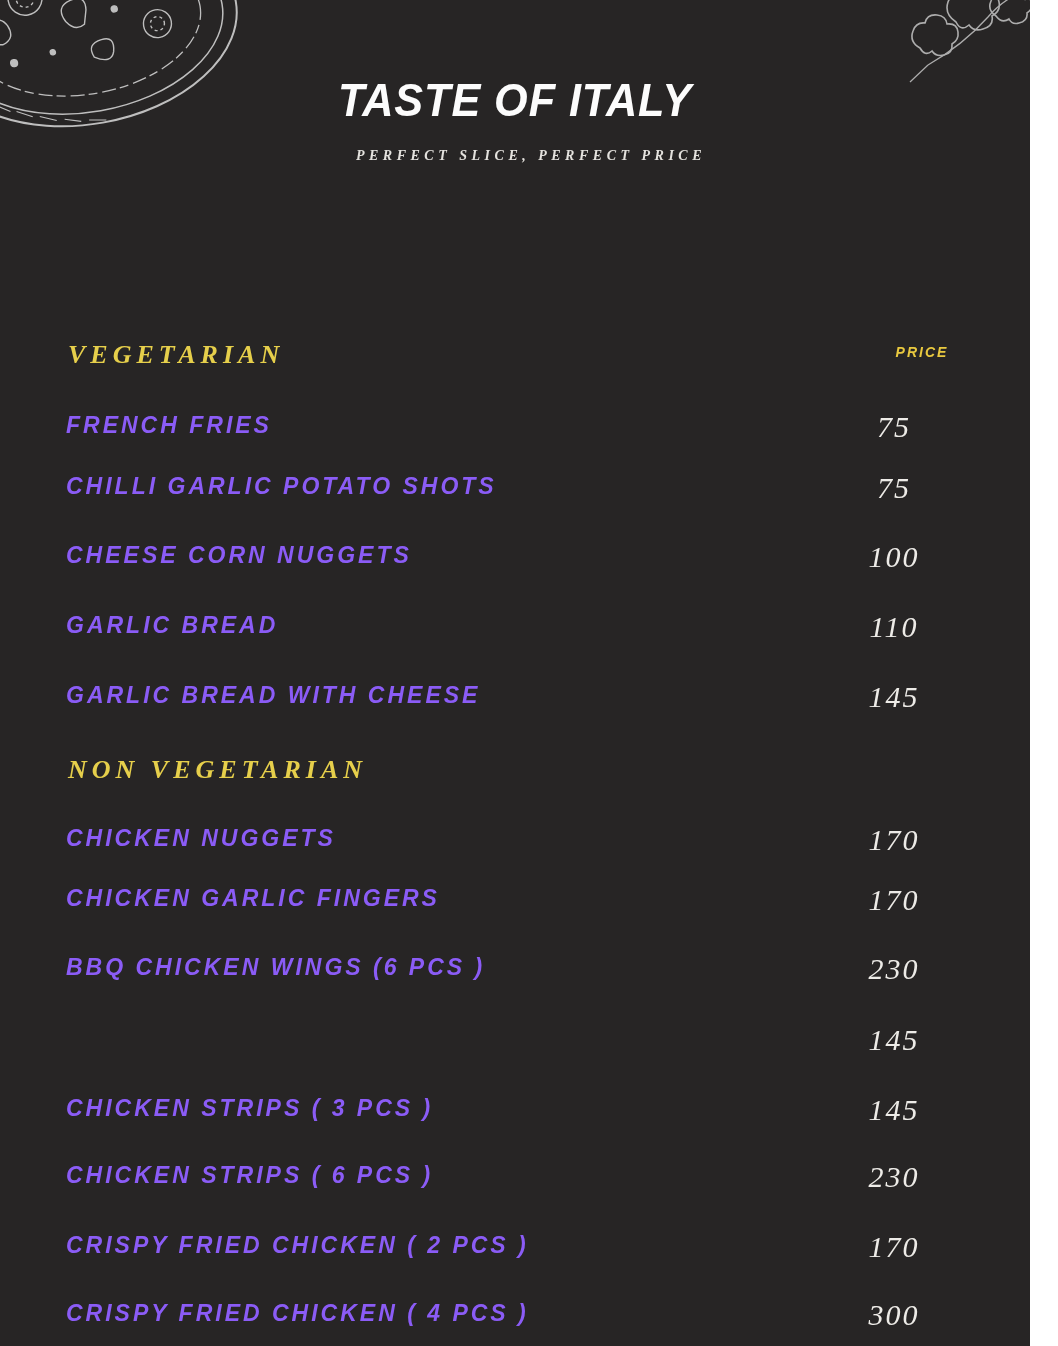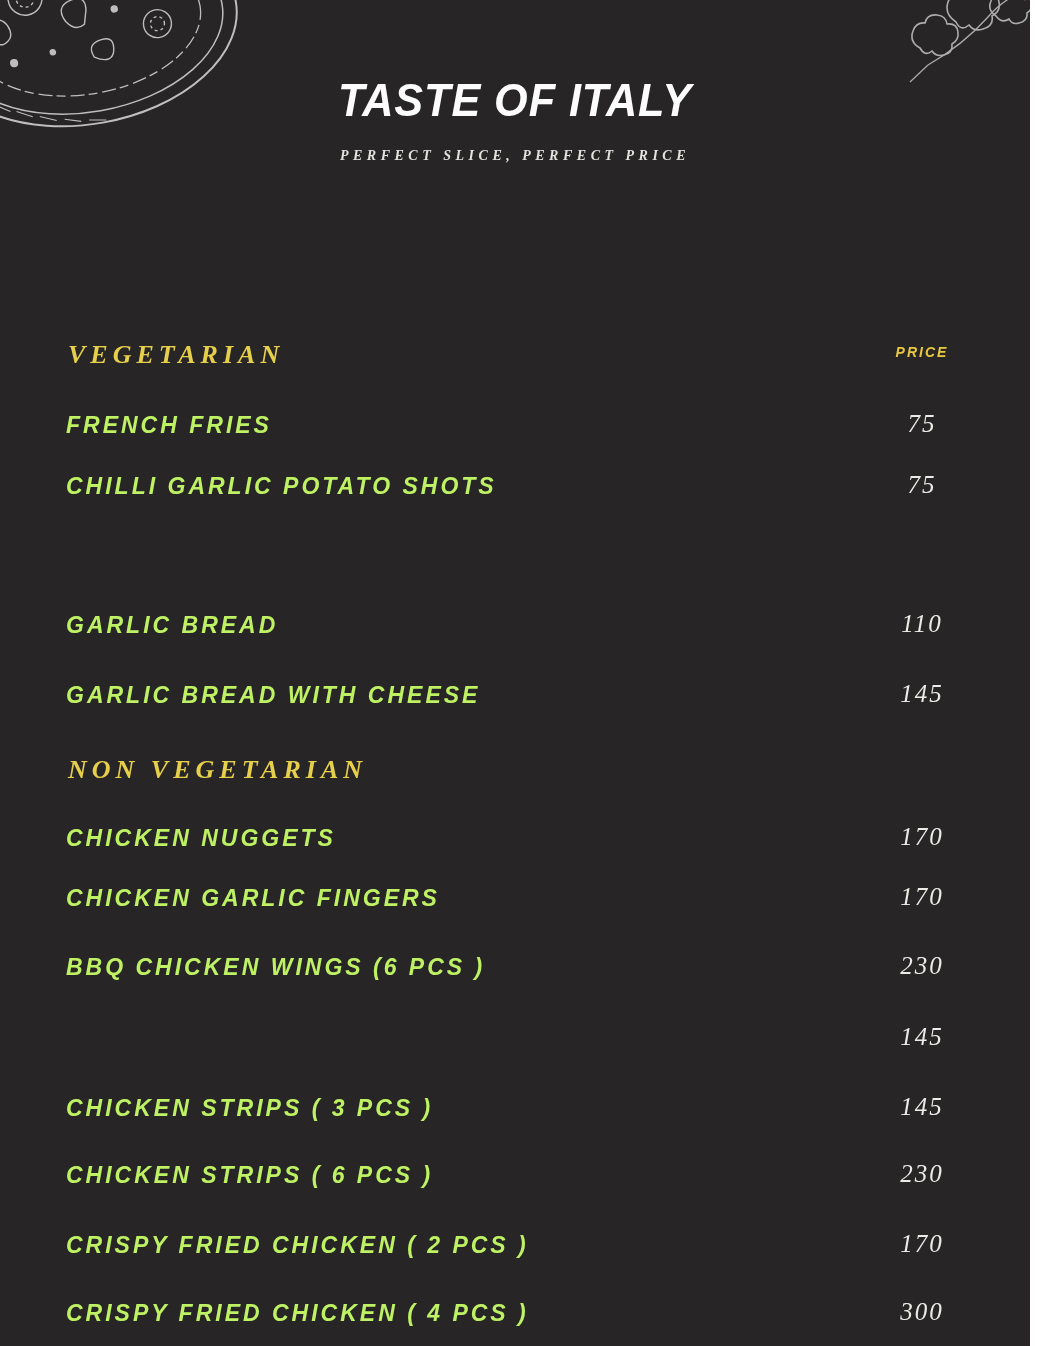--- a/index.html
+++ b/index.html
@@ -20,20 +20,21 @@
     font-weight:bold;font-size:47px;letter-spacing:1px;
     color:#fcfcfc;
     transform:scaleX(.92);
   }
   .tagline{
     position:absolute;top:148px;left:0;width:100%;
     text-align:center;
     font-family:"Liberation Serif", serif;font-weight:bold;
     font-size:14px;letter-spacing:4.5px;
     color:#e4e2de;
+    padding-left:16px;
   }
   .section-title{
     position:absolute;top:224px;left:0;width:100%;
     text-align:center;
     font-family:"Liberation Serif", serif;
     font-size:41px;letter-spacing:9px;
     color:#dfb93d;
   }
   .subheading{
     position:absolute;left:68px;
@@ -44,28 +45,28 @@
   .price-header{
     position:absolute;left:852px;top:344px;width:140px;
     text-align:center;
     font-weight:bold;font-size:14px;letter-spacing:2px;
     color:#e9c93f;
   }
   .row{position:absolute;left:0;width:100%;height:32px;}
   .item-name{
     position:absolute;left:66px;top:0;
     font-weight:bold;font-size:23px;letter-spacing:3px;
-    color:#bef264;
+    color:#8b5cf6;
     white-space:nowrap;
   }
   .item-price{
-    position:absolute;left:852px;top:-2px;width:140px;
+    position:absolute;left:824px;top:-2px;width:140px;
     text-align:center;
     font-family:"Liberation Serif", serif;
-    font-size:25px;letter-spacing:2px;
+    font-size:30px;letter-spacing:2px;
     color:#edebe7;
   }
 </style>
 </head>
 <body>
 
 <div class="page">
 
   <svg class="deco pizza" viewBox="0 0 330 230" fill="none" stroke="#d9d9d9" stroke-width="2">
     <ellipse cx="165" cy="110" rx="152" ry="96"></ellipse>
@@ -107,20 +108,24 @@
   <div class="price-header">PRICE</div>
 
   <div class="row" style="top:412px">
     <span class="item-name">FRENCH FRIES</span>
     <span class="item-price">75</span>
   </div>
   <div class="row" style="top:473px">
     <span class="item-name">CHILLI GARLIC POTATO SHOTS</span>
     <span class="item-price">75</span>
   </div>
+  <div class="row" style="top:542px">
+    <span class="item-name">CHEESE CORN NUGGETS</span>
+    <span class="item-price">100</span>
+  </div>
   <div class="row" style="top:612px">
     <span class="item-name">GARLIC BREAD</span>
     <span class="item-price">110</span>
   </div>
   <div class="row" style="top:682px">
     <span class="item-name">GARLIC BREAD WITH CHEESE</span>
     <span class="item-price">145</span>
   </div>
 
   <div class="subheading" style="top:755px">NON VEGETARIAN</div>

